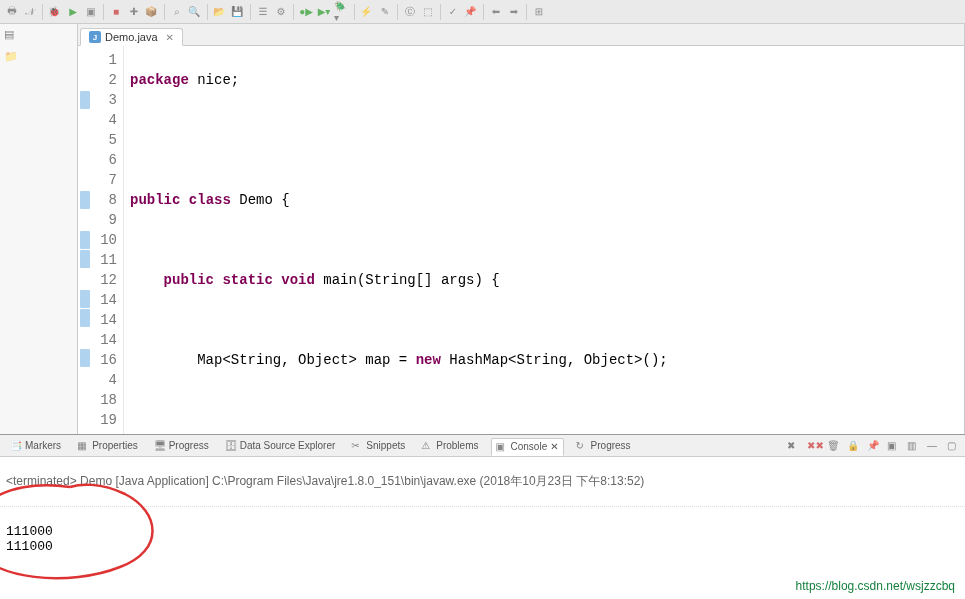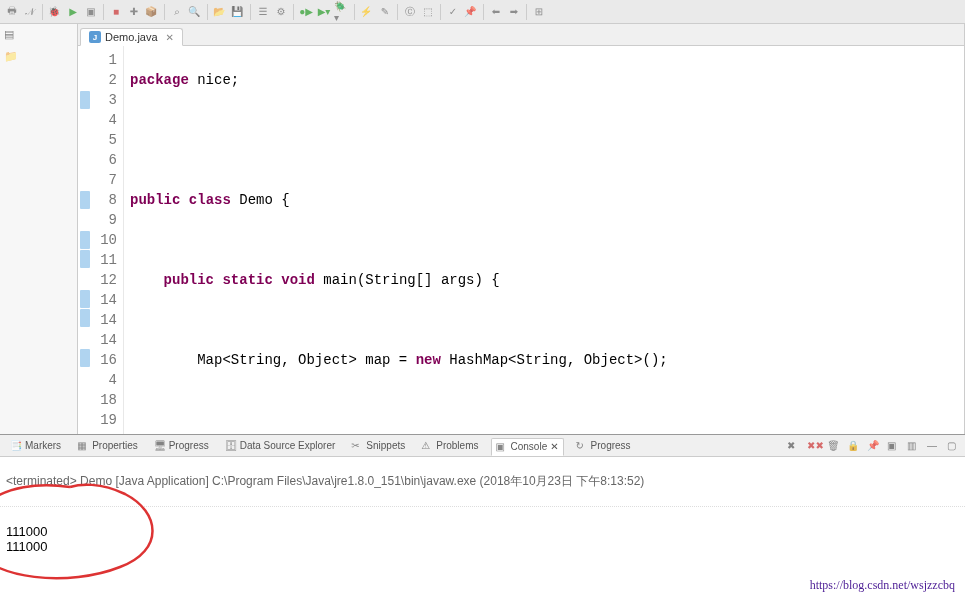--- a/index.html
+++ b/index.html
@@ -182,42 +182,42 @@
 .view-tabs .spacer { flex: 1; }
 .view-tabs .vicon { width: 12px; height: 12px; opacity: 0.7; }
 .term-line {
   font-size: 12px;
   color: #666;
   padding: 16px 6px;
   border-bottom: 1px dotted #ddd;
 }
 .console-out {
   flex: 1;
-  font-family: Liberation Sans, sans-serif;
+  font-family: Liberation Mono, monospace;
   font-size: 13px;
   padding: 2px 6px;
   white-space: pre;
   color: #000;
   position: relative;
 }
 .circle-annot {
   position: absolute;
   left: -50px;
   top: -35px;
   width: 230px;
   height: 115px;
   pointer-events: none;
 }
 .watermark {
   position: absolute;
   right: 10px;
   bottom: 6px;
-  color: #4c1d95;
+  color: #15803d;
   font-size: 12px;
-  font-family: Liberation Serif, serif;
+  font-family: Liberation Sans, sans-serif;
 }
 </style>
 </head>
 <body>
 
 <div class="container">
 
   <div class="toolbar">
     <span class="tb-icon">🖶</span>
     <span class="tb-icon">𝒩</span>

